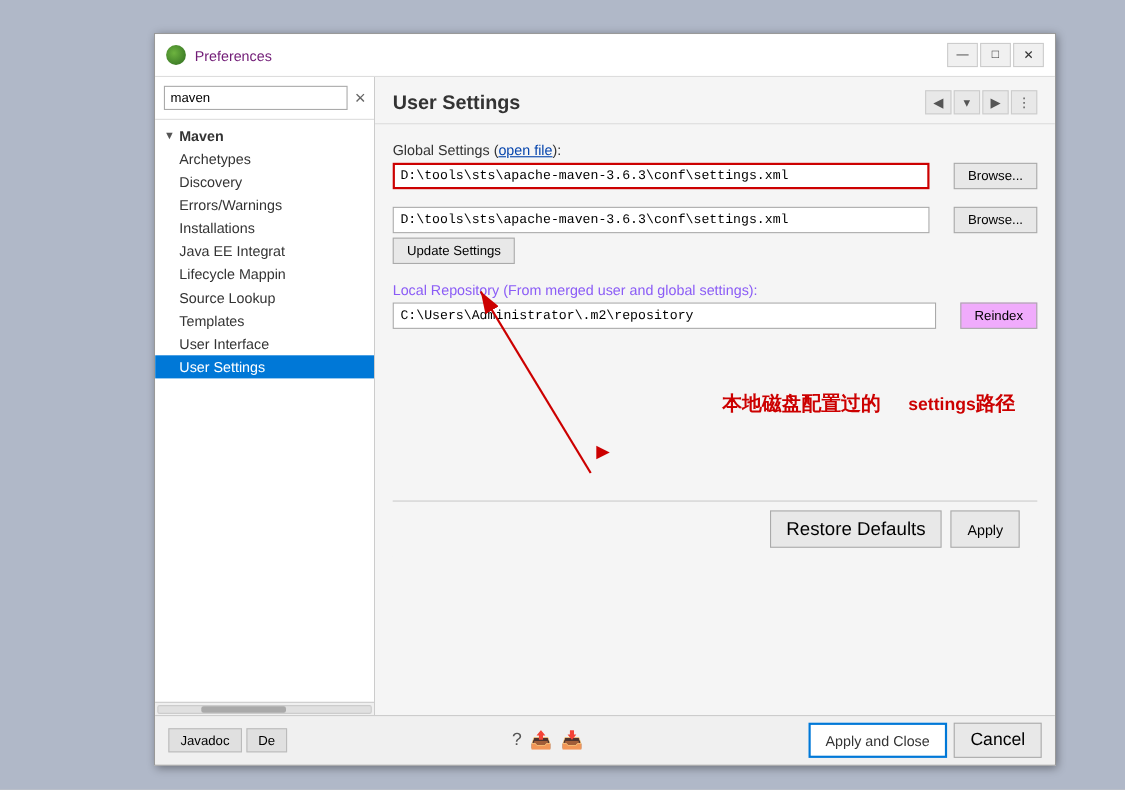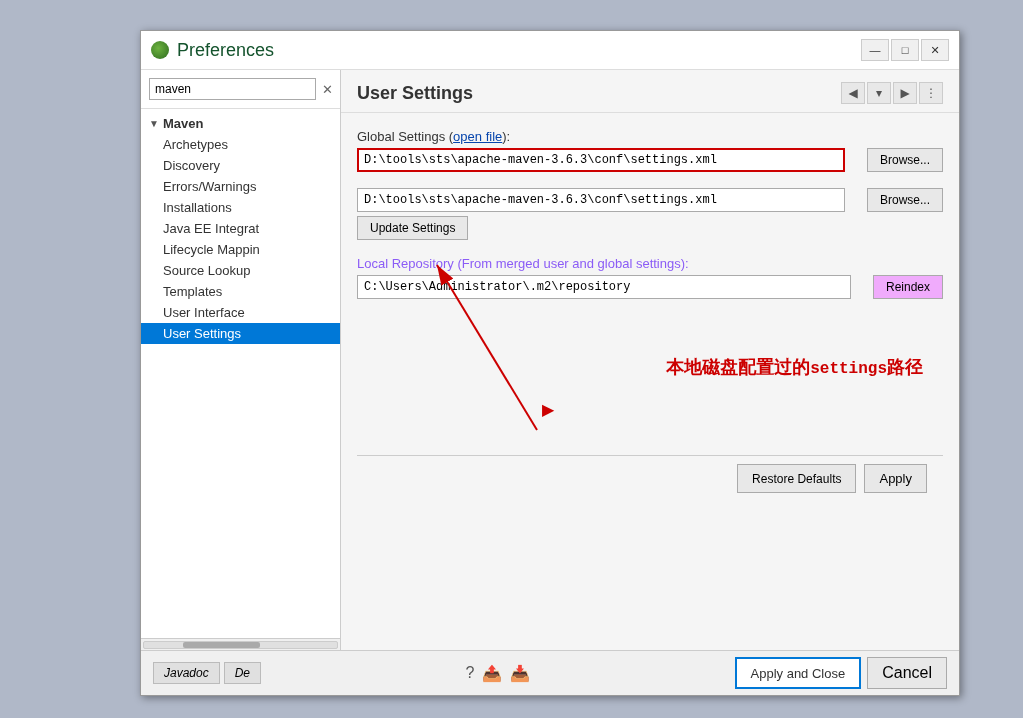--- a/index.html
+++ b/index.html
@@ -48,23 +48,23 @@
 
     .window-icon {
       width: 18px;
       height: 18px;
       background: radial-gradient(circle at 40% 40%, #6db33f, #2d6a1f);
       border-radius: 50%;
       flex-shrink: 0;
     }
 
     .title-text {
-      font-size: 18px;
+      font-size: 13px;
       font-weight: normal;
-      color: #14532d;
+      color: #701a75;
     }
 
     .title-controls {
       display: flex;
       gap: 2px;
     }
 
     .title-btn {
       width: 28px;
       height: 22px;
@@ -304,22 +304,23 @@
       position: absolute;
       right: 20px;
       top: 40px;
       color: #cc0000;
       font-size: 18px;
       font-weight: bold;
       font-family: 'SimSun', 'STSong', serif;
     }
 
     .annotation-text .code-text {
-      font-family: Liberation Mono, monospace;
+      font-family: Liberation Sans, sans-serif;
       font-size: 16px;
+      margin-left: 25px;
     }
 
     
     .arrow-svg {
       position: absolute;
       left: 0;
       top: -80px;
       pointer-events: none;
     }
 
@@ -331,21 +332,21 @@
       justify-content: flex-end;
       gap: 8px;
       background: #f5f5f5;
     }
 
     .restore-btn {
       padding: 6px 14px;
       background: #e8e8e8;
       border: 1px solid #aaa;
       cursor: pointer;
-      font-size: 12px;
+      font-size: 17px;
     }
 
     .apply-btn {
       padding: 6px 14px;
       background: #e8e8e8;
       border: 1px solid #aaa;
       cursor: pointer;
       font-size: 13px;
     }
 
@@ -355,21 +356,20 @@
       align-items: center;
       justify-content: space-between;
       padding: 6px 12px;
       border-top: 1px solid #ccc;
       background: #f0f0f0;
     }
 
     .footer-tabs {
       display: flex;
       gap: 4px;
-      font-style: italic;
     }
 
     .footer-tab {
       padding: 3px 10px;
       background: #e0e0e0;
       border: 1px solid #bbb;
       font-size: 12px;
       cursor: pointer;
     }
 

